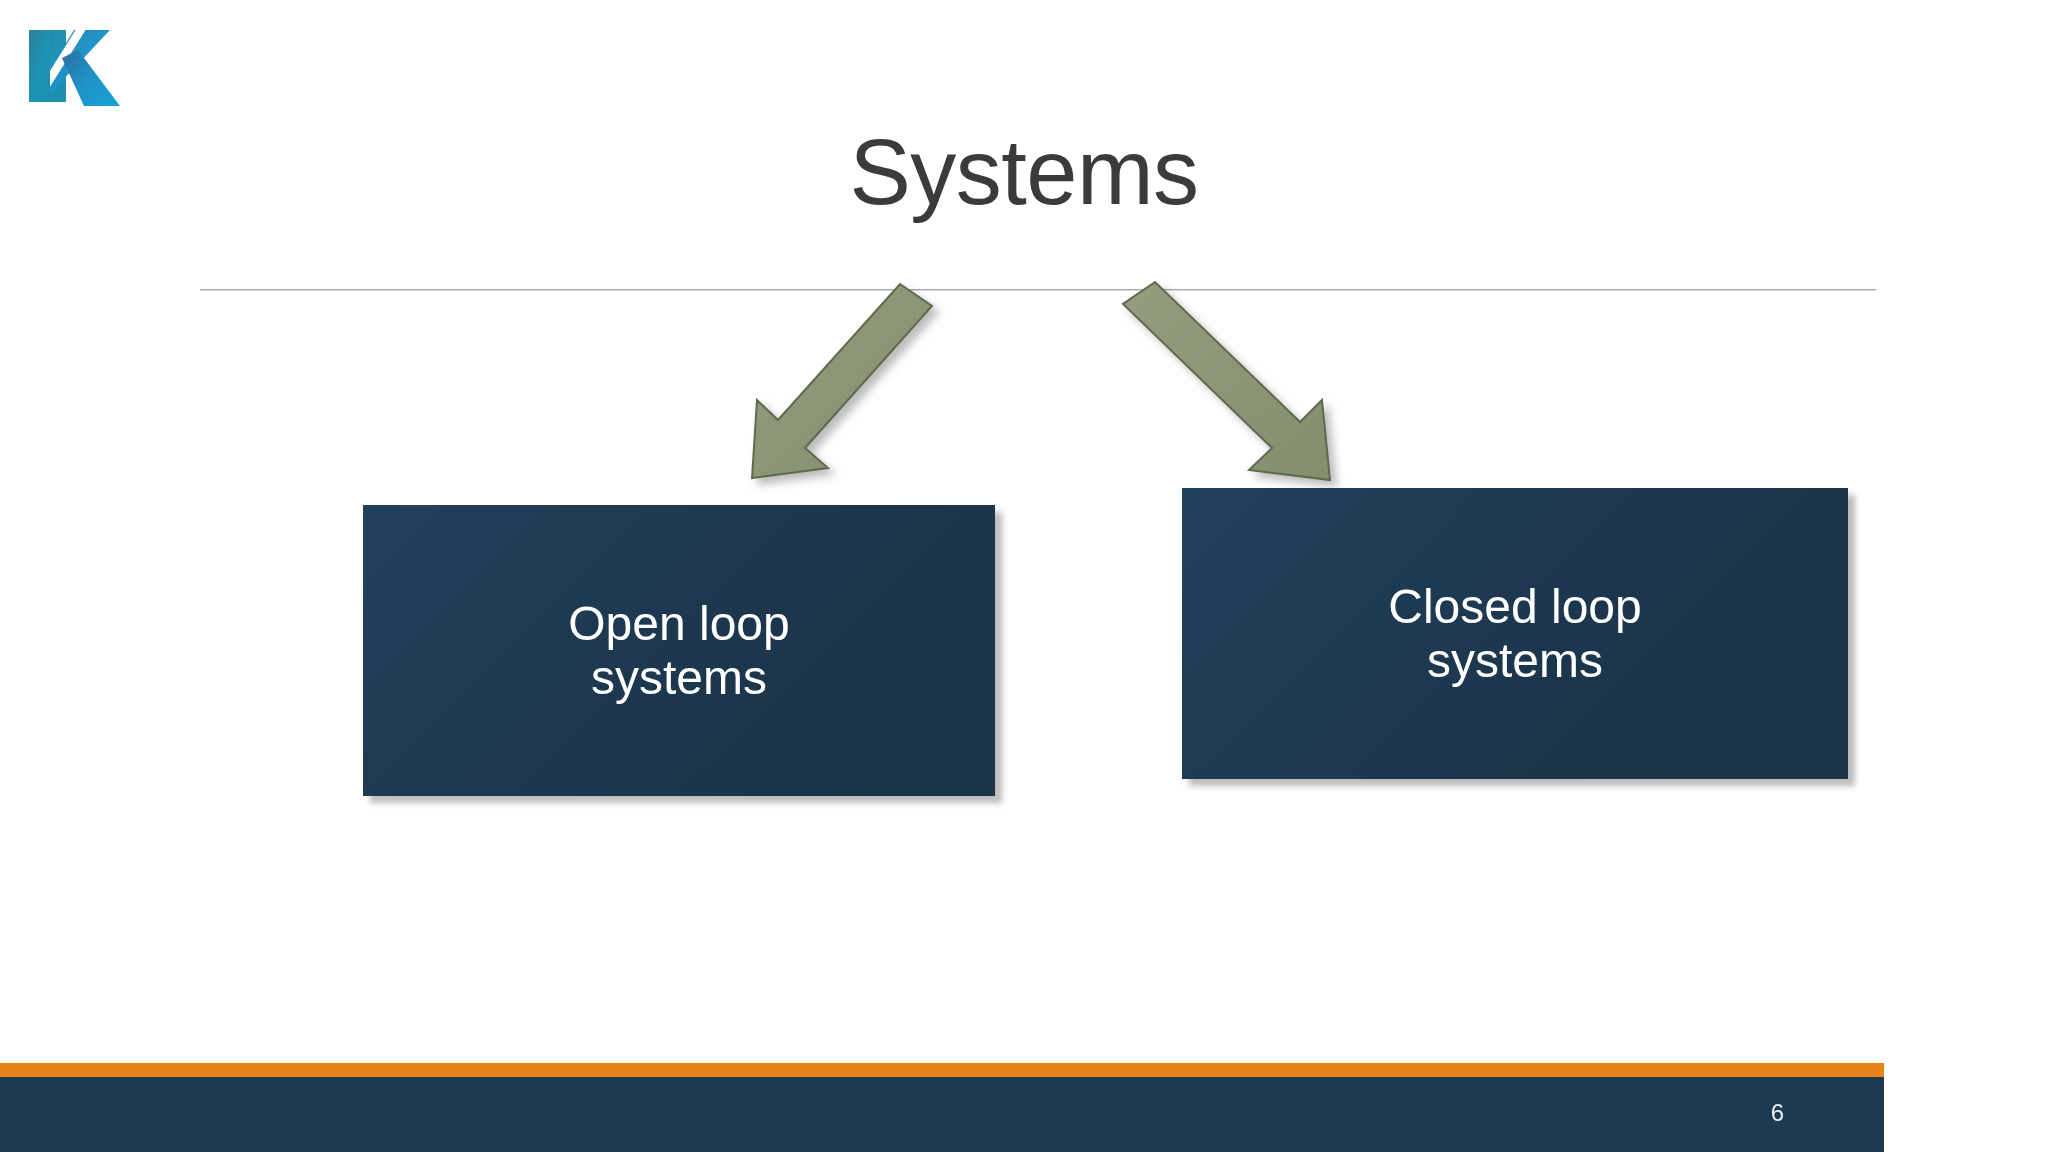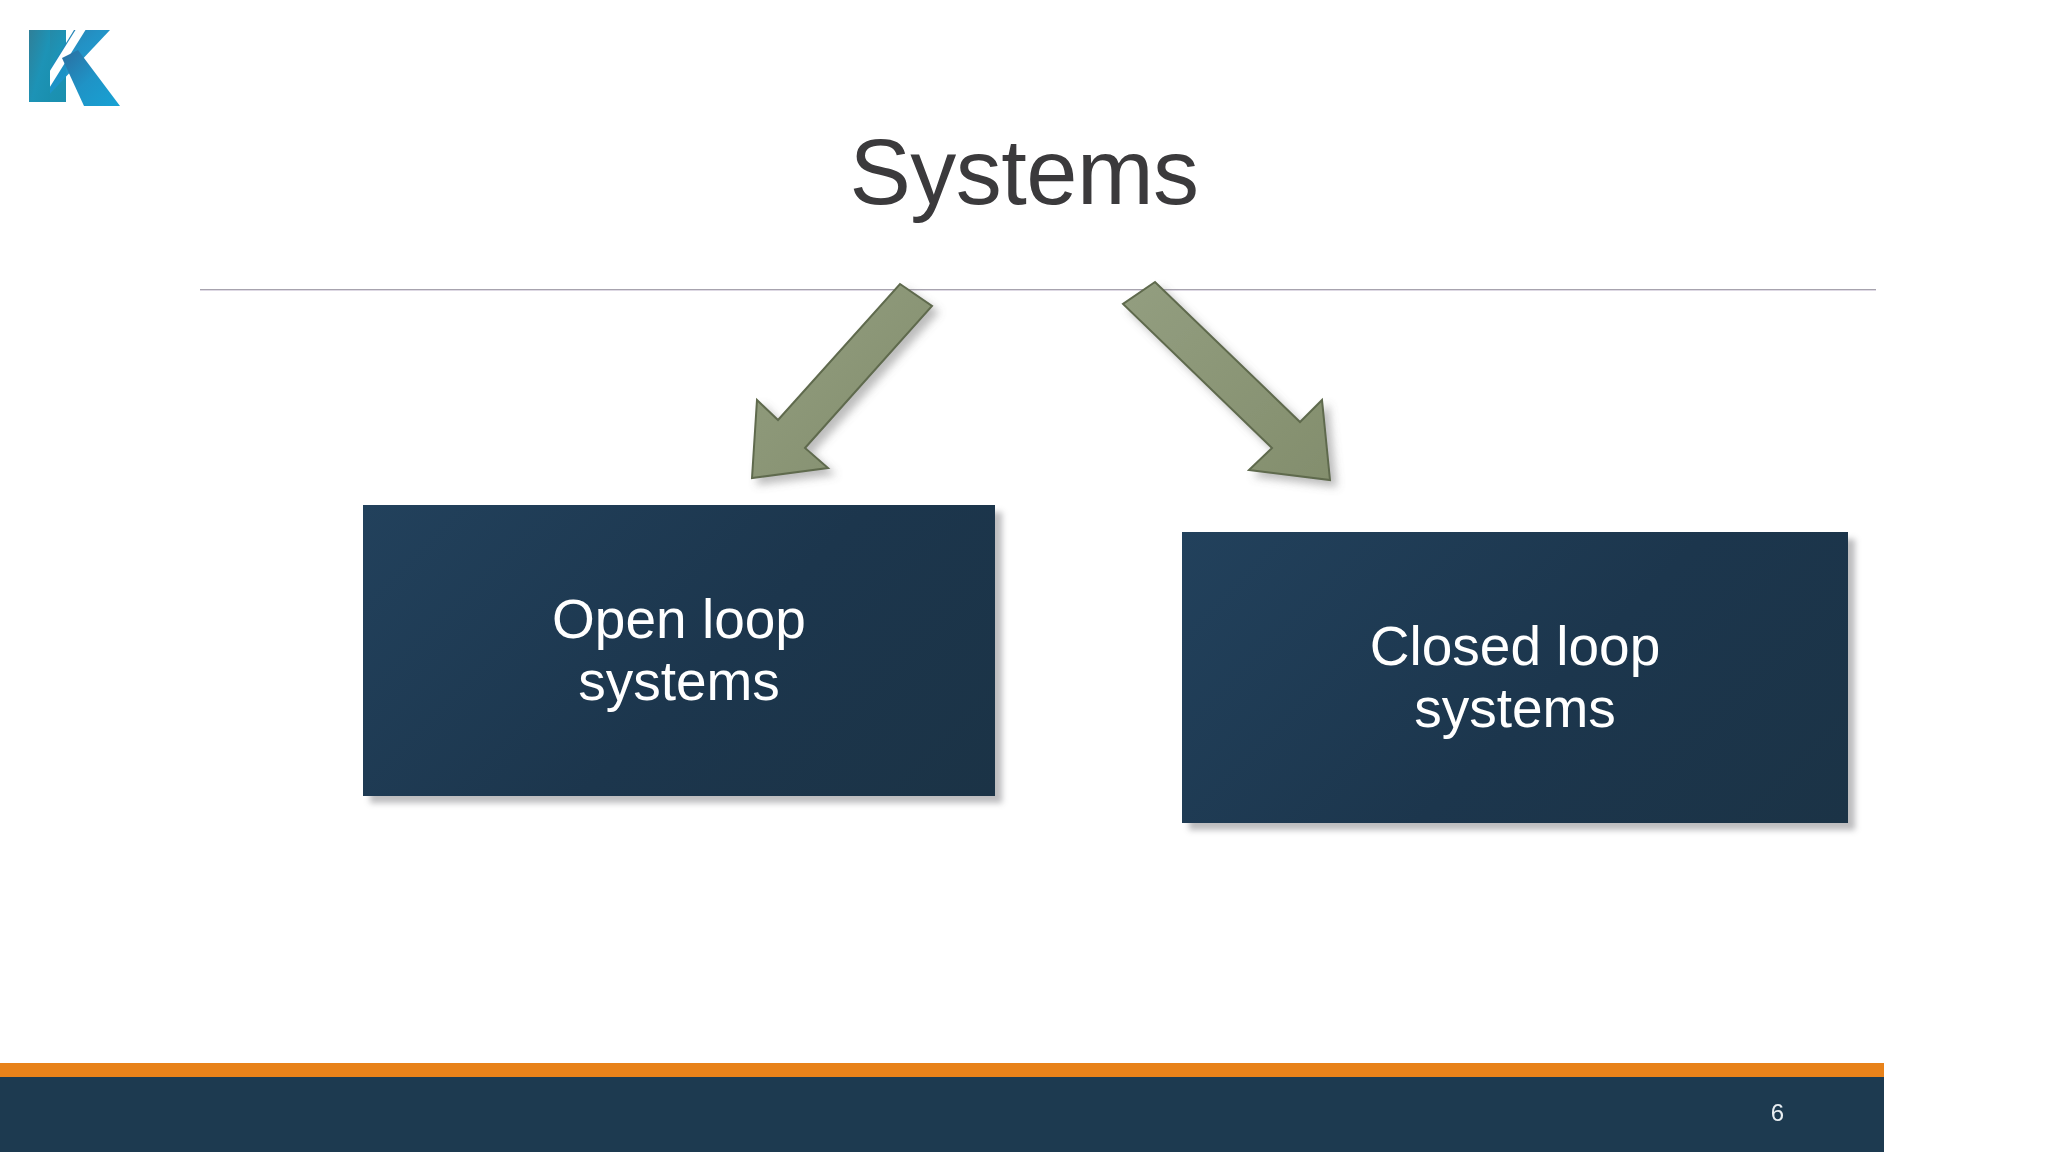--- a/index.html
+++ b/index.html
@@ -81,38 +81,38 @@
     position: absolute;
     background: linear-gradient(135deg, #22415c 0%, #1c364d 55%, #1b3346 100%);
     box-shadow: 7px 7px 6px rgba(80, 80, 85, 0.38);
     display: flex;
     align-items: center;
     justify-content: center;
     box-sizing: border-box;
   }
   .concept-box .box-label {
     color: #ffffff;
-    font-size: 55px;
+    font-size: 48px;
     line-height: 1.12;
     text-align: center;
     font-weight: 400;
     font-family: "Liberation Sans", sans-serif;
     white-space: pre-line;
     padding: 0 16px;
   }
 
   #box-open {
     left: 363px;
     top: 505px;
     width: 632px;
     height: 291px;
   }
   #box-closed {
     left: 1182px;
-    top: 532px;
+    top: 488px;
     width: 666px;
     height: 291px;
   }
 
   
   #footer-accent {
     position: absolute;
     left: 0;
     top: 1063px;
     width: 2048px;

